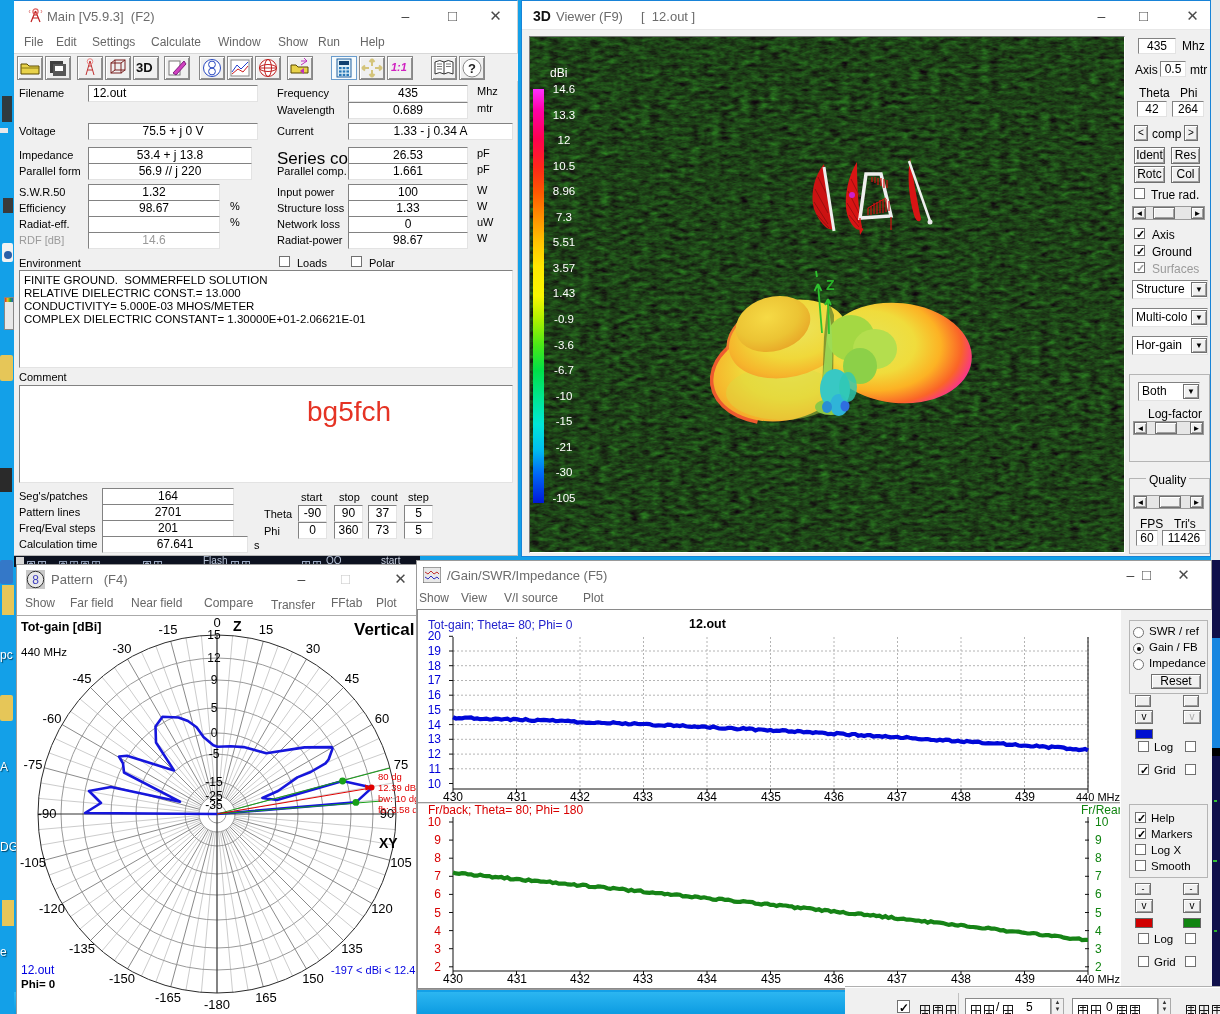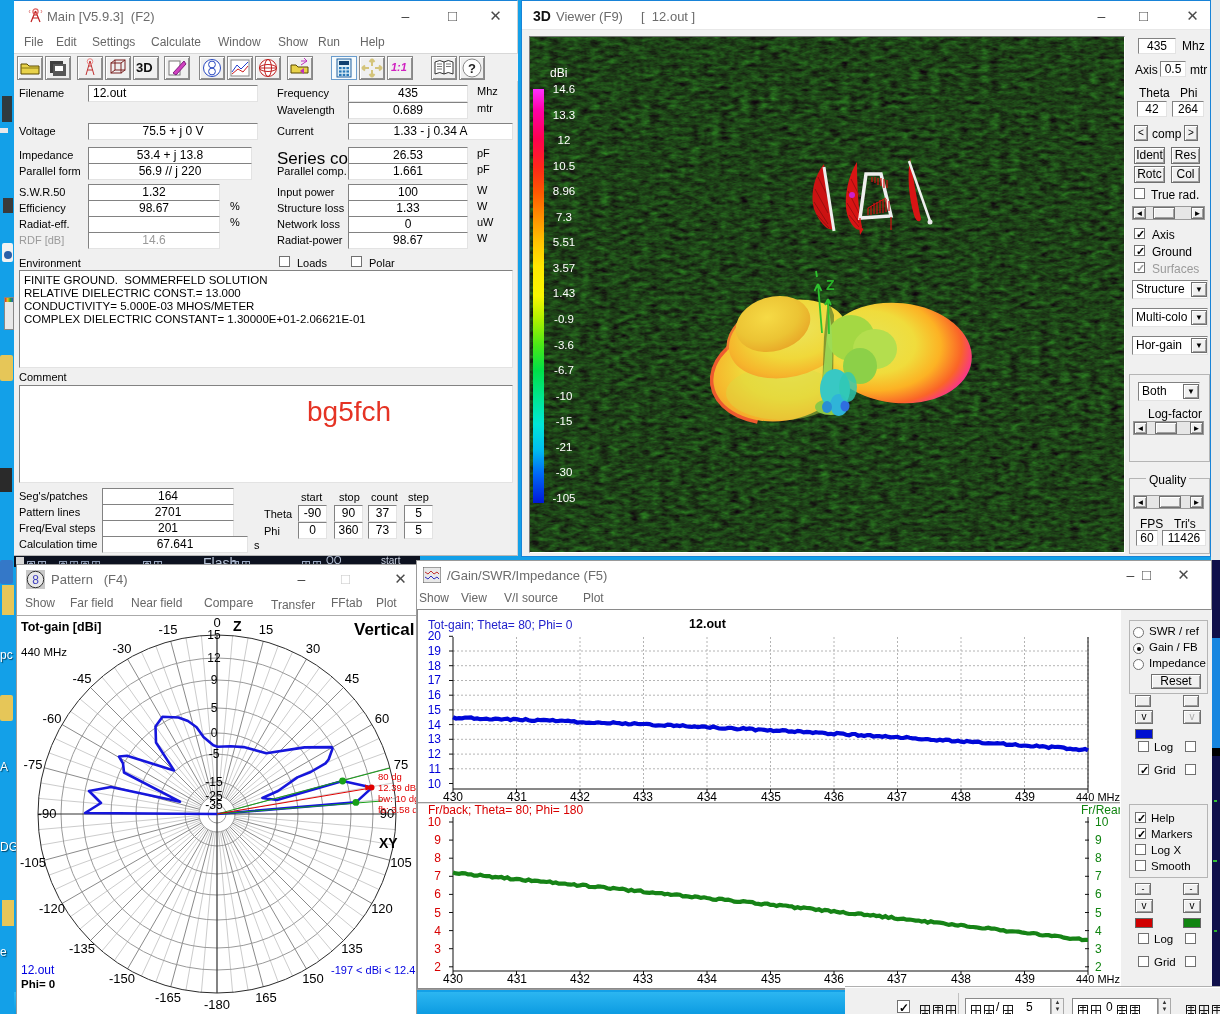--- a/index.html
+++ b/index.html
@@ -80,21 +80,21 @@
           <path d="M1.5 5.5h7M5.0 1.5v8"></path>
           <path d="M3 7.5h4"></path>
           <path d="M3 3.5h4"></path>
         </g>
         <g stroke="#9aa8c0" stroke-width="1" fill="none">
           <rect x="12.5" y="1.5" width="7" height="8"></rect>
           <path d="M12.5 5.5h7M16.0 1.5v8"></path>
           <path d="M14 7.5h4"></path>
         </g>
       </svg></span>
- <span style="position:absolute;left:189px;top:6px;font-size:14px;color:#b8c4d8;">Flash</span>
+ <span style="position:absolute;left:189px;top:6px;font-size:10px;color:#b8c4d8;">Flash</span>
     <span style="position:absolute;left:216px;top:7px;"><svg width="22" height="11" style="vertical-align:middle;">
         <g stroke="#9aa8c0" stroke-width="1" fill="none">
           <rect x="1.5" y="1.5" width="7" height="8"></rect>
           <path d="M1.5 5.5h7M5.0 1.5v8"></path>
         </g>
         <g stroke="#9aa8c0" stroke-width="1" fill="none">
           <rect x="12.5" y="1.5" width="7" height="8"></rect>
           <path d="M12.5 5.5h7M16.0 1.5v8"></path>
           <path d="M14 7.5h4"></path>
         </g>

